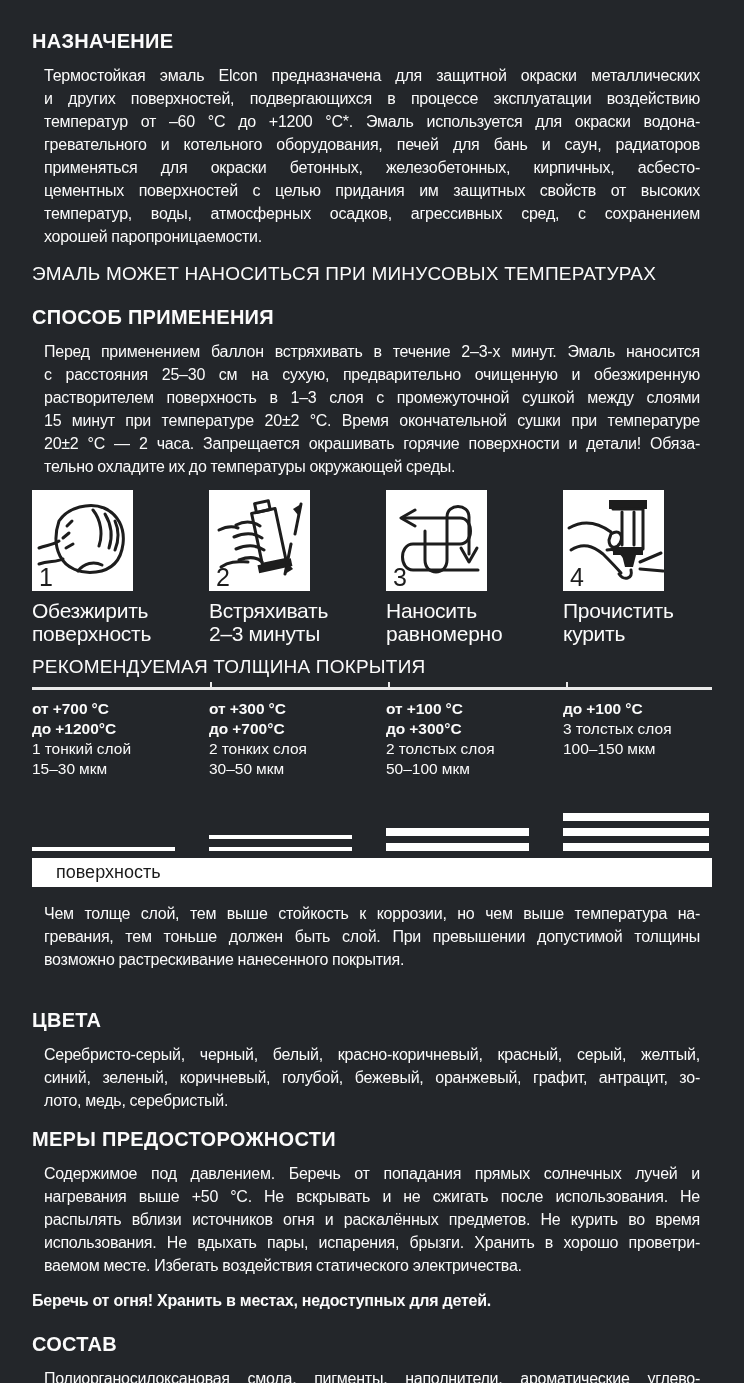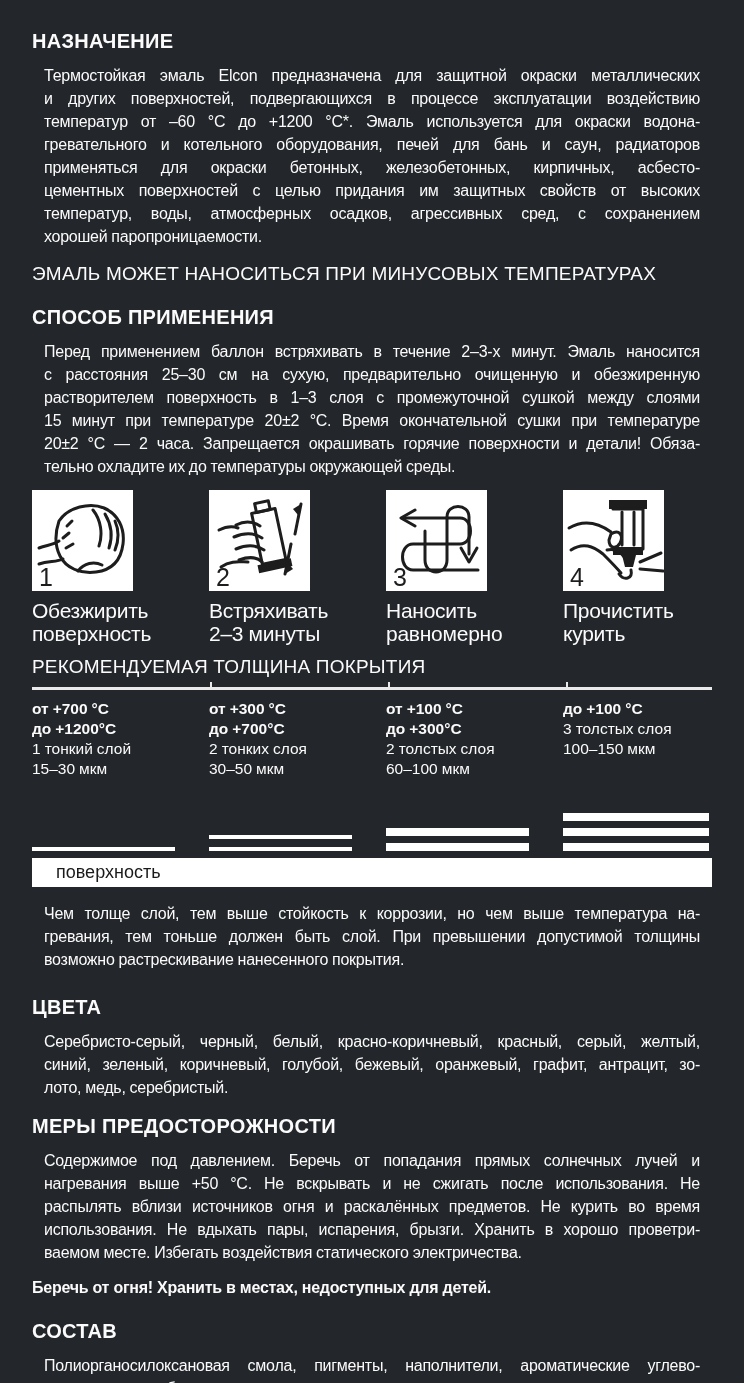--- a/index.html
+++ b/index.html
@@ -21,21 +21,21 @@
   #purpose-title{margin-bottom:3px;}
   #minus-banner{margin-top:15px;}
   #application-title{margin-top:21px;margin-bottom:2px;}
   #steps-grid{margin-top:8px;}
   #step-labels{margin-top:8px;}
   #thickness-title{margin-top:11px;}
   #thickness-rule{margin-top:9px;}
   #thickness-cols{margin-top:9px;}
   #surface-bar{margin-top:7px;}
   #note-para{margin-top:15px;}
-  #colors-title{margin-top:25px;margin-bottom:2px;}
+  #colors-title{margin-top:38px;margin-bottom:2px;}
   #safety-title{margin-top:16px;margin-bottom:2px;}
   #safety-warning{font-weight:700;font-size:16px;line-height:23px;letter-spacing:-0.25px;}
   #composition-title{margin-top:21px;margin-bottom:2px;}
   #footnote{margin-top:21px;margin-left:-4px;}
   #footnote .jline{font-size:14px;line-height:19px;letter-spacing:-0.2px;}
   #footnote .jline:nth-child(2){padding-left:10px;}
   
   .grid4{display:grid;grid-template-columns:177px 177px 177px 149px;}
   .step-card{width:101px;height:101px;background:#ffffff;position:relative;}
   .step-card svg{display:block;}
@@ -214,21 +214,21 @@
           <div class="bar thin"></div>
         </div>
     </div>
     <div class="tcol" id="col3">
       <div class="temp">
           <div class="jline">от +100 °C</div>
           <div class="jline">до +300°C</div>
         </div>
       <div class="info">
           <div class="jline">2 толстых слоя</div>
-          <div class="jline">60–100 мкм</div>
+          <div class="jline">50–100 мкм</div>
         </div>
       <div class="bars" style="height:72px;gap:7px">
           <div class="bar thick"></div>
           <div class="bar thick"></div>
         </div>
     </div>
     <div class="tcol" id="col4">
       <div class="temp">
           <div class="jline">до +100 °C</div>
         </div>

